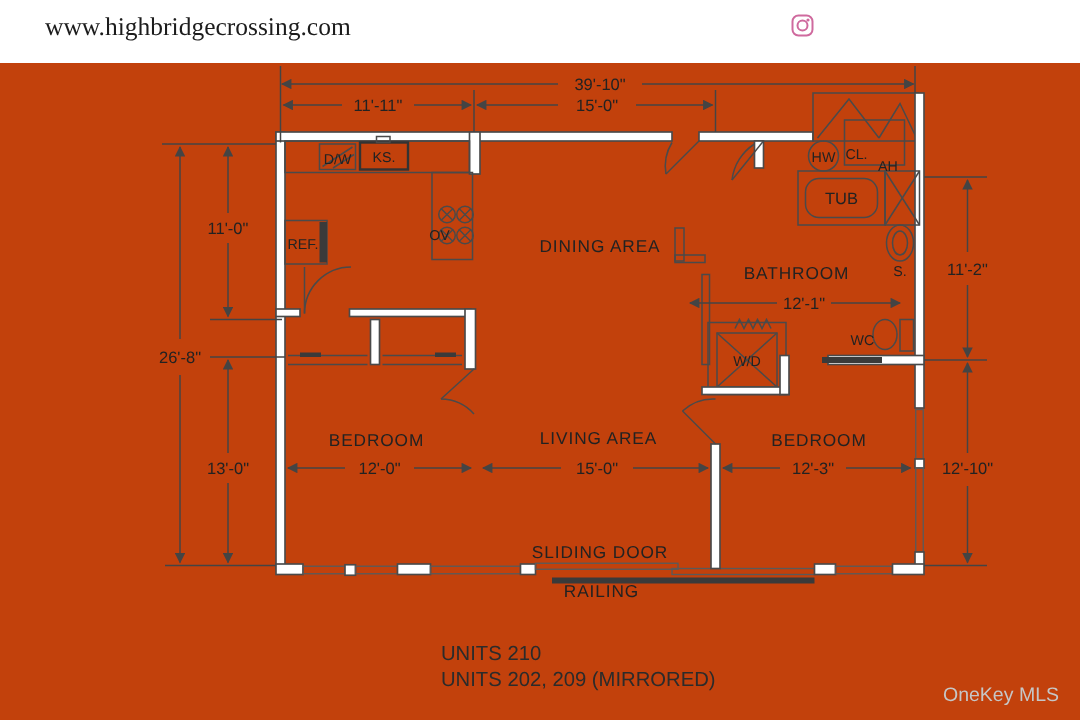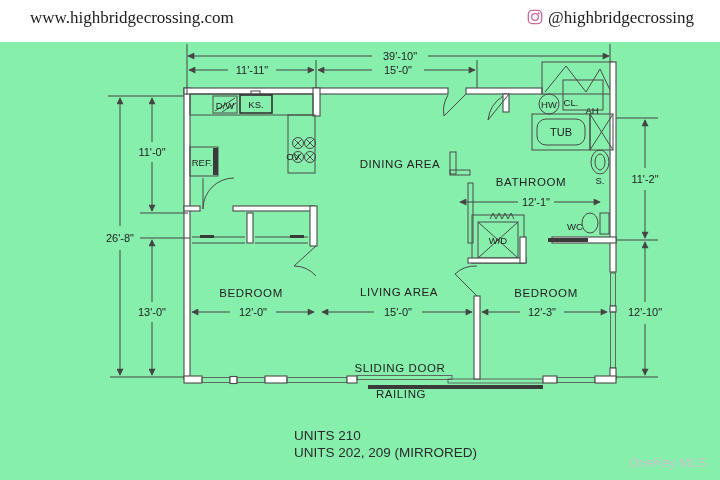--- a/index.html
+++ b/index.html
@@ -1,16 +1,16 @@
 <!DOCTYPE html>
 <html><head>
 <meta charset="utf-8">
 <style>
   html,body{margin:0;padding:0;background:#fff;}
-  .page{position:relative;width:720px;height:480px;background:#86efac;overflow:hidden;
+  .page{position:relative;width:720px;height:480px;background:#c2410c;overflow:hidden;
         font-family:"Liberation Sans",sans-serif;}
   
   .header{position:absolute;left:0;top:0;width:720px;height:42px;background:#fff;}
   .website{position:absolute;left:30px;top:8px;font-family:"Liberation Serif",serif;
            font-size:17px;color:#1c1c1c;}
   .brand{position:absolute;left:233px;top:9px;font-family:"Liberation Sans",sans-serif;
          font-size:15px;font-weight:600;letter-spacing:5.5px;color:#1c1c1c;white-space:nowrap;}
   .ig-icon{position:absolute;left:527px;top:9px;width:16px;height:16px;}
   .handle{position:absolute;left:548px;top:8px;font-family:"Liberation Serif",serif;
           font-size:17px;color:#1c1c1c;}
@@ -33,21 +33,20 @@
 
 <div class="page">
 
   <div class="header">
     <span class="website">www.highbridgecrossing.com</span>
     <svg class="ig-icon" viewBox="0 0 24 24">
       <rect x="2" y="2" width="20" height="20" rx="6" fill="none" stroke="#cf6a9e" stroke-width="2"></rect>
       <circle cx="12" cy="12" r="5" fill="none" stroke="#cf6a9e" stroke-width="2"></circle>
       <circle cx="17.5" cy="6.5" r="1.6" fill="#cf6a9e"></circle>
     </svg>
-    <span class="handle">@highbridgecrossing</span>
   </div>
 
   <svg class="plan" width="720" height="480" viewBox="0 0 720 480">
     <defs>
       <marker id="arr" viewBox="0 0 10 10" refX="9" refY="5" markerWidth="9" markerHeight="7" orient="auto-start-reverse">
           <path d="M0,0 L10,5 L0,10 z" fill="#444"></path>
         </marker>
     </defs>
 
     <g>

